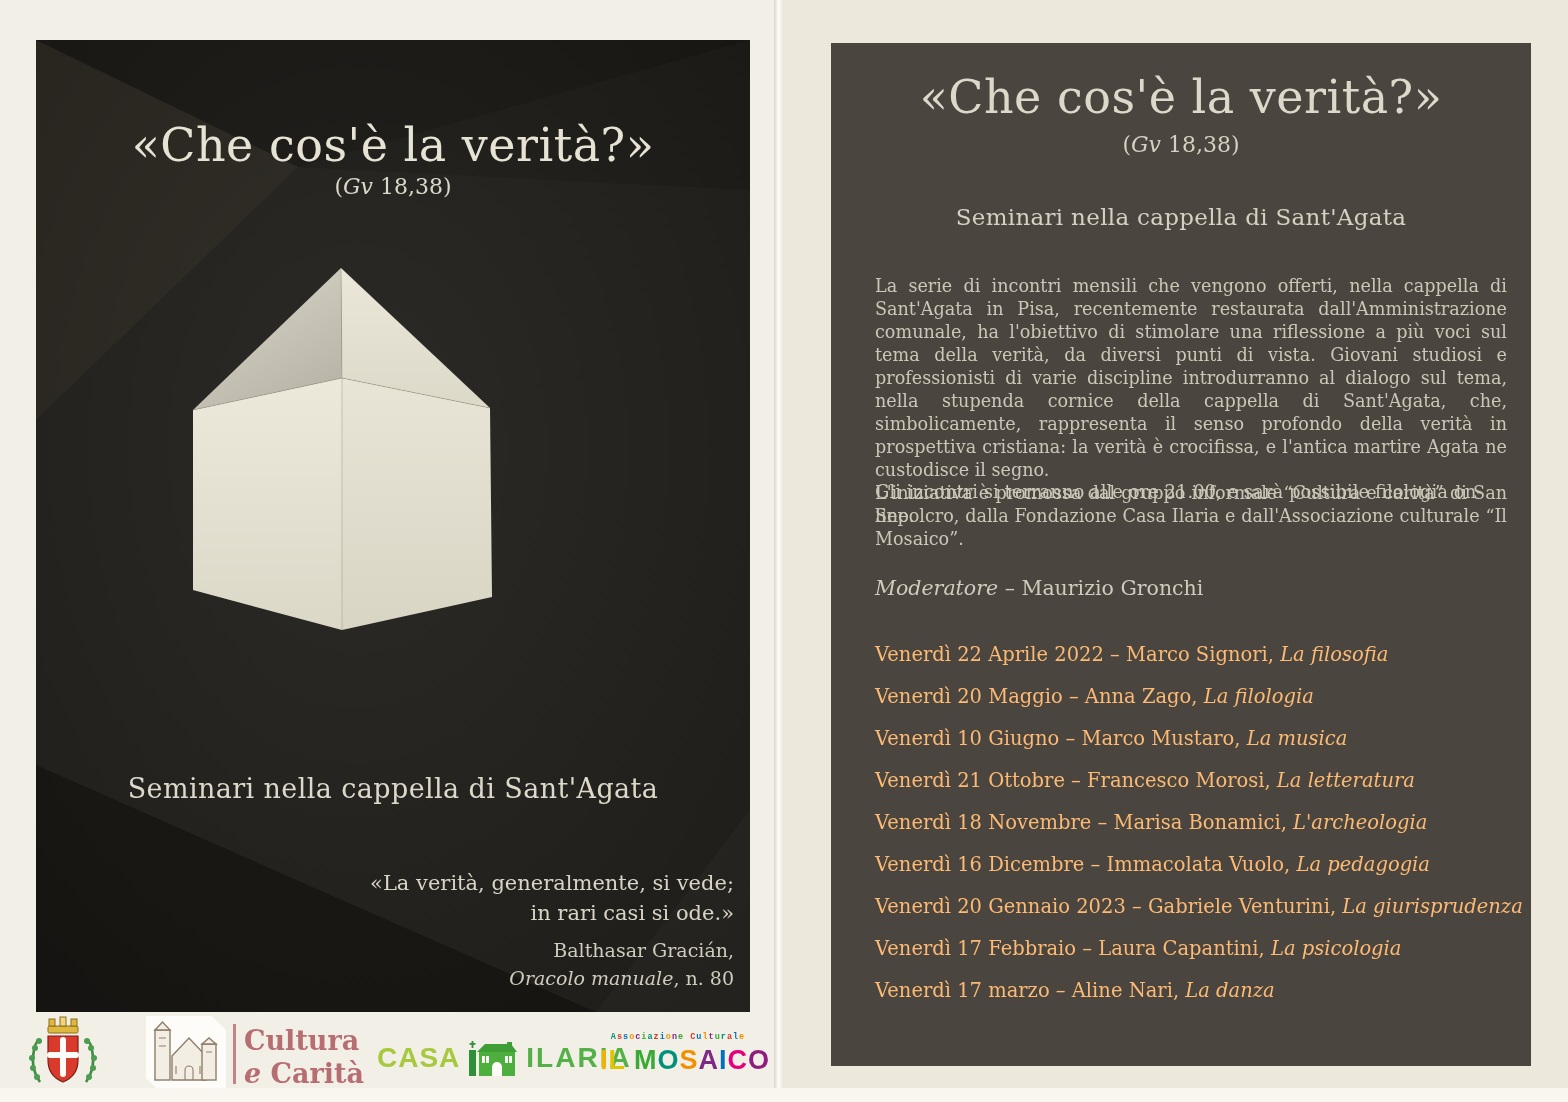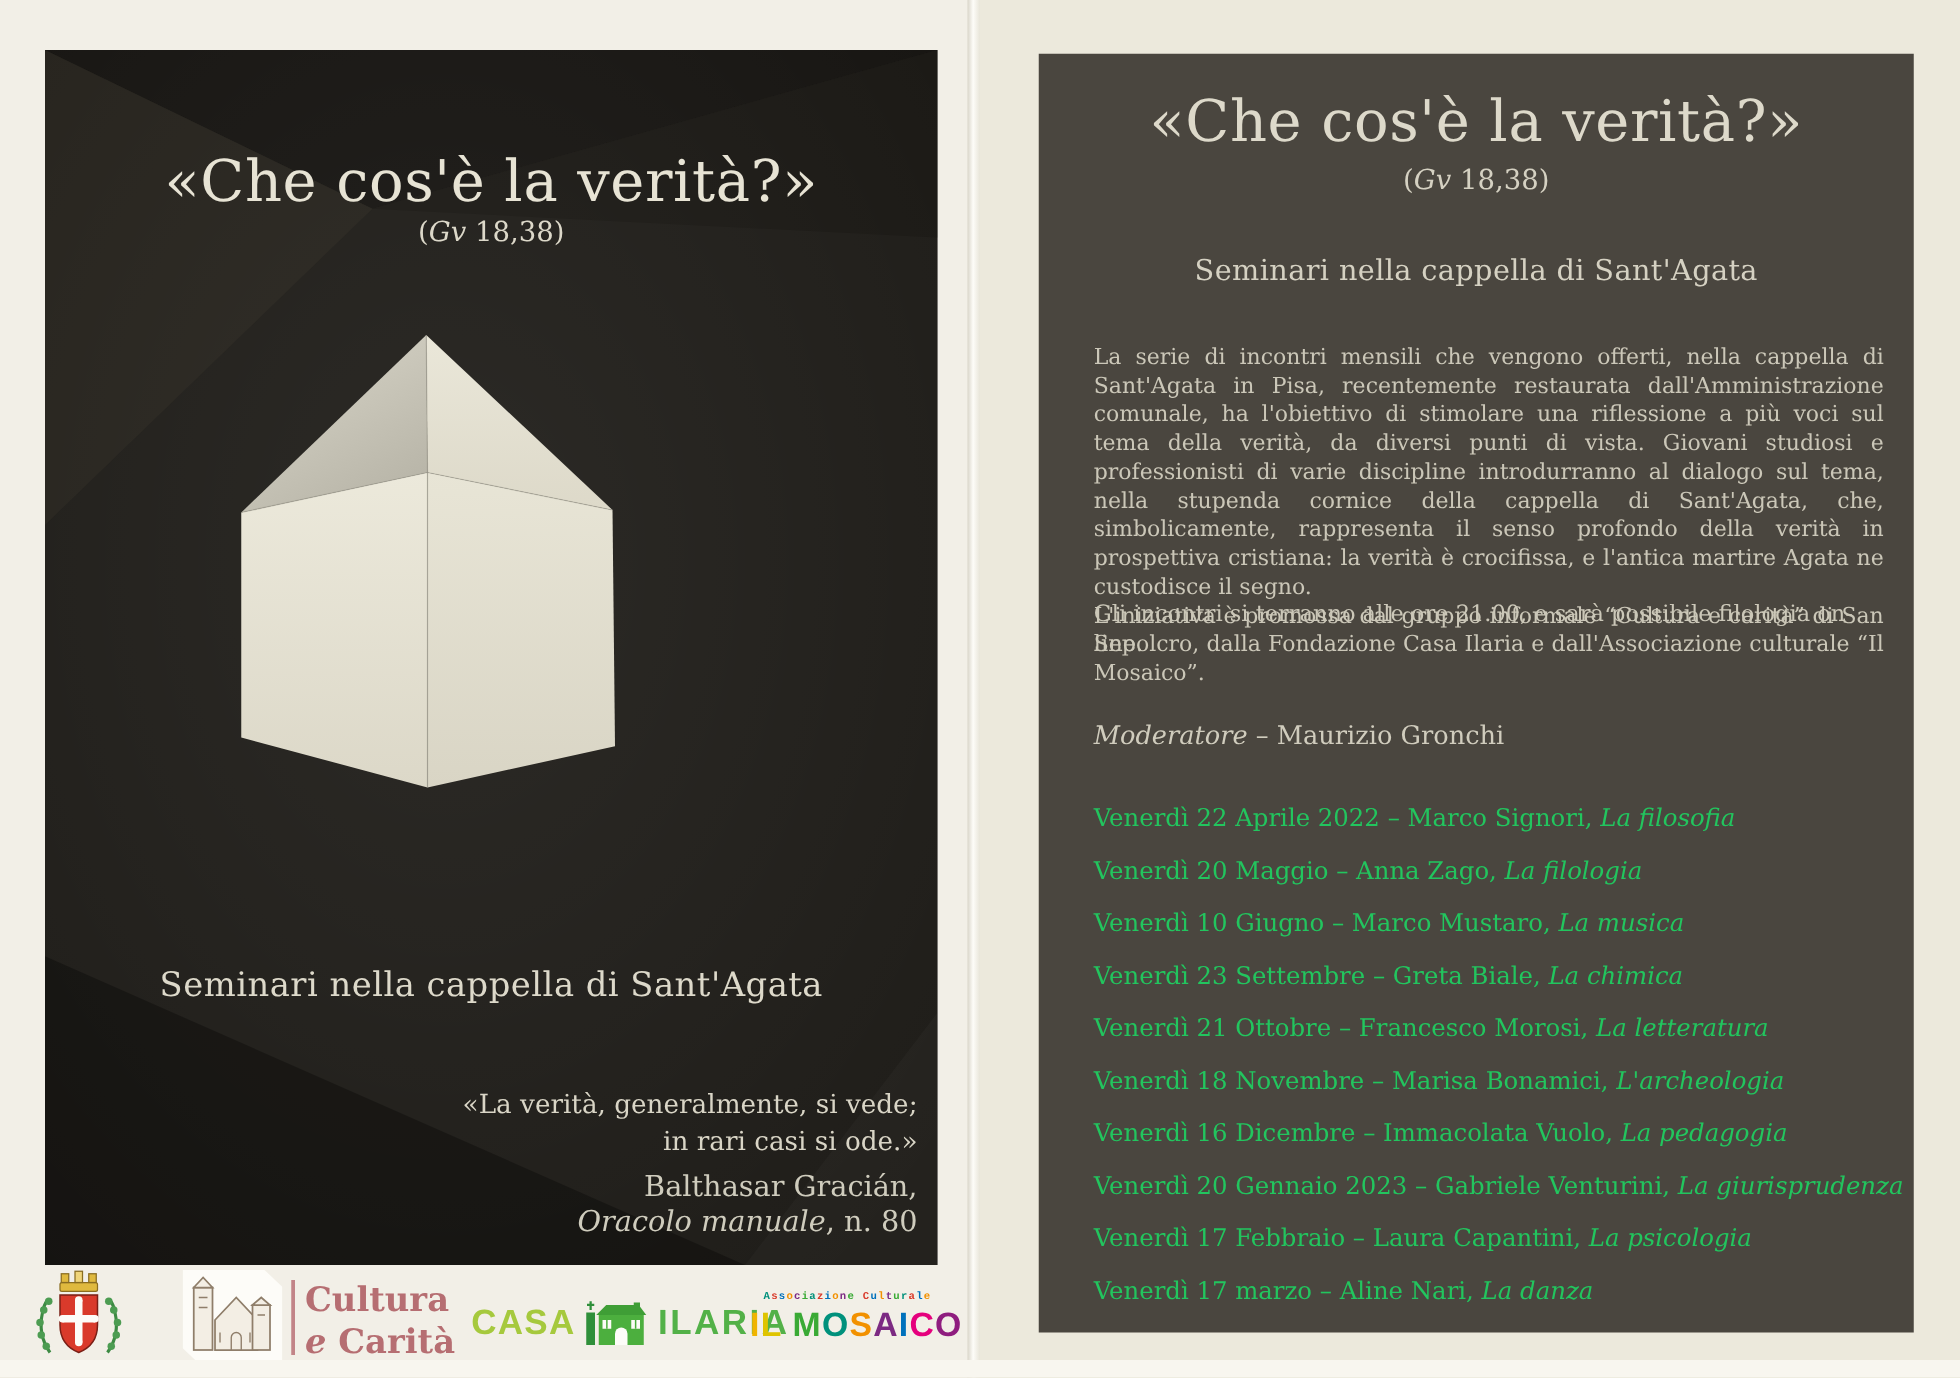--- a/index.html
+++ b/index.html
@@ -23,21 +23,21 @@
   .poster{left:36px;top:40px;width:714px;height:972px;background:#201d1a;overflow:hidden;}
   .poster svg{position:absolute;left:0;top:0;}
   .poster-title{top:78px;left:0;width:714px;text-align:center;
     font-size:46px;color:#e7e3d4;letter-spacing:0.5px;}
   .poster-sub{top:134px;left:0;width:714px;text-align:center;
     font-size:22px;color:#dcd8c9;}
   .seminari-left{top:733px;left:0;width:714px;text-align:center;
     font-size:27px;color:#ddd9ca;letter-spacing:0.4px;}
   .quote{right:16px;top:828px;text-align:right;font-size:21px;
     line-height:30px;color:#d9d5c6;}
-  .attribution{right:16px;top:896px;text-align:right;font-size:23px;
+  .attribution{right:16px;top:896px;text-align:right;font-size:19px;
     line-height:28px;color:#cfccbd;}
   .it{font-style:italic;}
 
   
   .logo-strip{left:0;top:1012px;width:776px;height:90px;}
   .arms{left:22px;top:-2px;width:82px;height:90px;}
   .badge{left:146px;top:4px;width:80px;height:76px;background:#fdfcf8;
     clip-path:polygon(0 0,82% 0,100% 18%,100% 100%,18% 100%,0 82%);}
   .cc-sep{left:233px;top:12px;width:3px;height:60px;background:#c28488;}
   .cc-text{left:244px;top:12px;font-size:27px;line-height:33px;color:#b66e72;font-weight:bold;}
@@ -58,21 +58,21 @@
   .panel-sub{top:90px;left:0;width:700px;text-align:center;
     font-size:22px;color:#d5d1c2;line-height:24px;}
   .panel-seminari{top:161px;left:0;width:700px;text-align:center;
     font-size:23px;color:#d5d1c2;letter-spacing:0.3px;line-height:26px;}
   .panel-intro{left:44px;top:232px;width:632px;font-size:17.6px;
     line-height:23px;text-align:justify;color:#cbc7b8;white-space:pre-line;}
   .panel-info{left:44px;top:437px;width:632px;font-size:18px;
     line-height:24px;color:#cbc7b8;}
   .panel-moderator{left:44px;top:533px;font-size:20.5px;line-height:24px;color:#d0ccbd;}
   .events{left:44px;top:600px;width:648px;}
-  .event-row{height:42px;line-height:24px;font-size:19.5px;color:#22c55e;}
+  .event-row{height:42px;line-height:24px;font-size:19.5px;color:#fdba74;}
 </style>
 </head>
 <body>
 
 <div class="canvas">
 
   <div class="abs page-left">
     <div class="abs poster">
       <svg width="714" height="972" viewBox="0 0 714 972">
         <defs>
@@ -228,21 +228,20 @@
       <div class="abs panel-sub"><span>(</span><span class="it">Gv</span><span> 18,38)</span></div>
       <div class="abs panel-seminari">Seminari nella cappella di Sant'Agata</div>
       <div class="abs panel-intro">La serie di incontri mensili che vengono offerti, nella cappella di Sant'Agata in Pisa, recentemente restaurata dall'Amministrazione comunale, ha l'obiettivo di stimolare una riflessione a più voci sul tema della verità, da diversi punti di vista. Giovani studiosi e professionisti di varie discipline introdurranno al dialogo sul tema, nella stupenda cornice della cappella di Sant'Agata, che, simbolicamente, rappresenta il senso profondo della verità in prospettiva cristiana: la verità è crocifissa, e l'antica martire Agata ne custodisce il segno.
 L'iniziativa è promossa dal gruppo informale “Cultura e carità” di San Sepolcro, dalla Fondazione Casa Ilaria e dall'Associazione culturale “Il Mosaico”.</div>
       <div class="abs panel-info">Gli incontri si terranno alle ore 21.00, e sarà possibile filologia on-line.</div>
       <div class="abs panel-moderator"><span class="it">Moderatore</span><span> – Maurizio Gronchi</span></div>
       <div class="abs events">
           <div class="event-row"><span>Venerdì 22 Aprile 2022 – Marco Signori, </span><span class="it">La filosofia</span></div>
           <div class="event-row"><span>Venerdì 20 Maggio – Anna Zago, </span><span class="it">La filologia</span></div>
           <div class="event-row"><span>Venerdì 10 Giugno – Marco Mustaro, </span><span class="it">La musica</span></div>
-          <div class="event-row"><span>Venerdì 23 Settembre – Greta Biale, </span><span class="it">La chimica</span></div>
           <div class="event-row"><span>Venerdì 21 Ottobre – Francesco Morosi, </span><span class="it">La letteratura</span></div>
           <div class="event-row"><span>Venerdì 18 Novembre – Marisa Bonamici, </span><span class="it">L'archeologia</span></div>
           <div class="event-row"><span>Venerdì 16 Dicembre – Immacolata Vuolo, </span><span class="it">La pedagogia</span></div>
           <div class="event-row"><span>Venerdì 20 Gennaio 2023 – Gabriele Venturini, </span><span class="it">La giurisprudenza</span></div>
           <div class="event-row"><span>Venerdì 17 Febbraio – Laura Capantini, </span><span class="it">La psicologia</span></div>
           <div class="event-row"><span>Venerdì 17 marzo – Aline Nari, </span><span class="it">La danza</span></div>
         </div>
     </div>
   </div>
 

